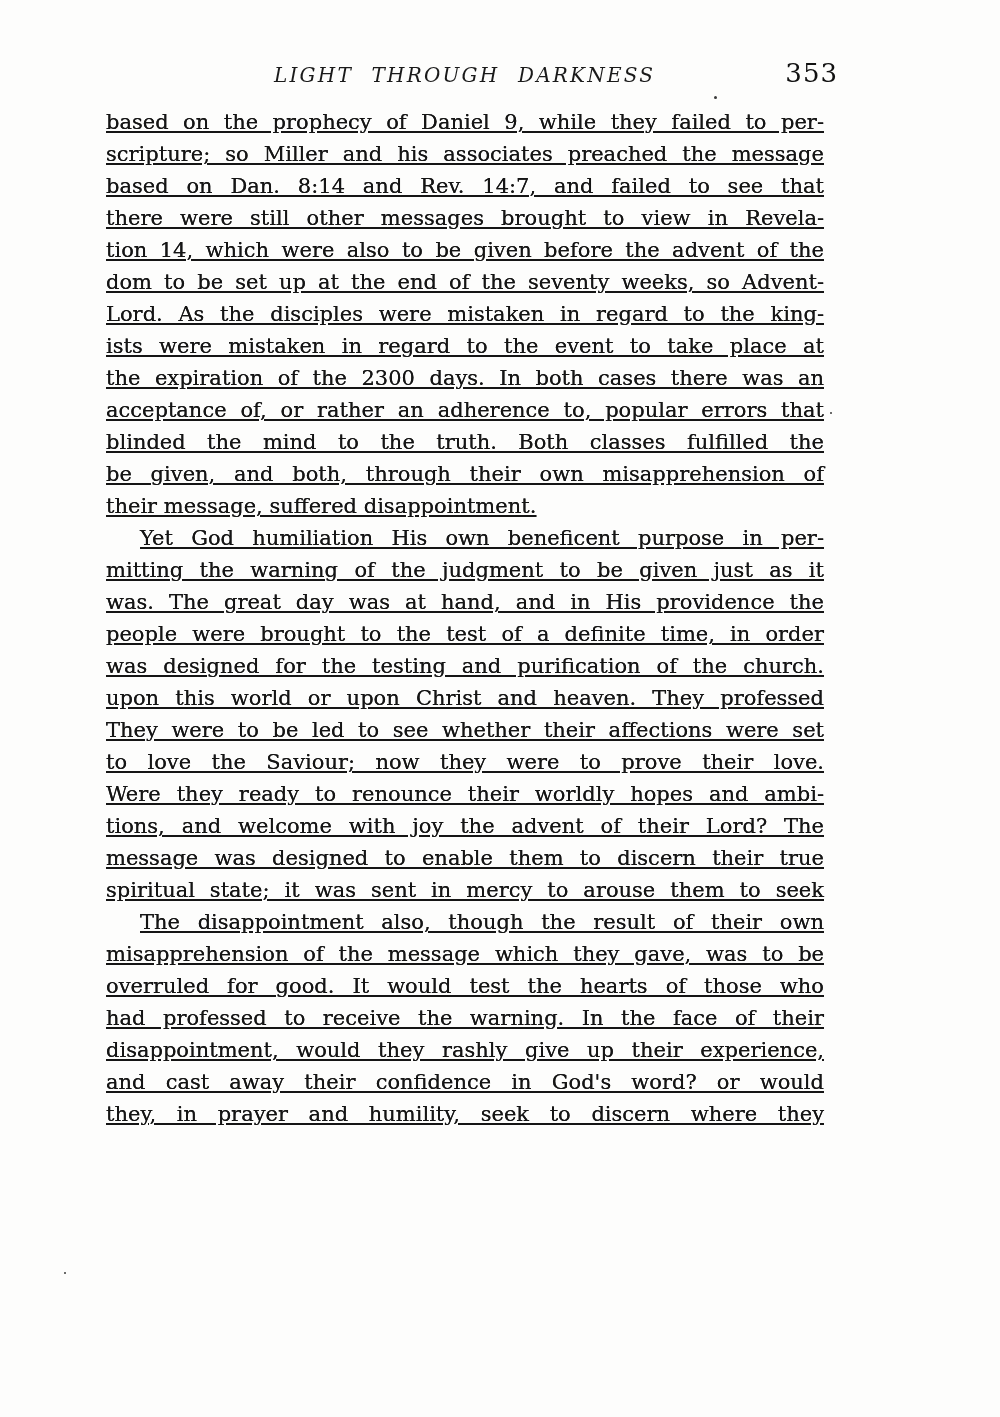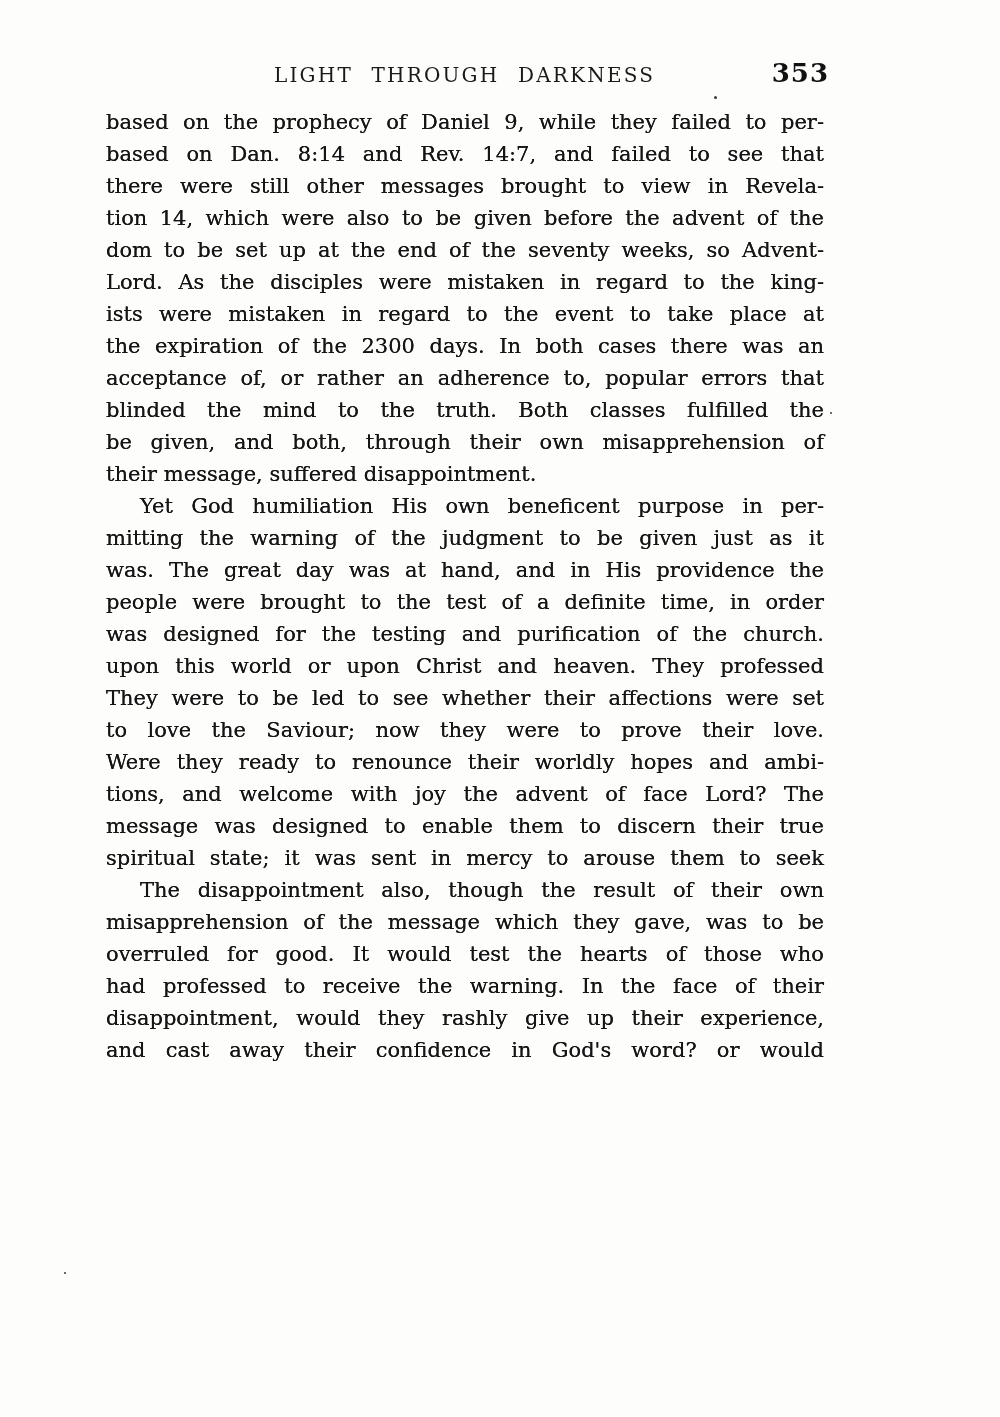--- a/index.html
+++ b/index.html
@@ -9,46 +9,47 @@
     height: 1417px;
     background: #fdfdfc;
     color: #161616;
     font-family: "DejaVu Serif", serif;
     overflow: hidden;
   }
   .header-title {
     position: absolute;
     left: 274px;
     top: 63px;
+    font-style: italic;
     font-size: 20px;
     letter-spacing: 2.2px;
     word-spacing: 10px;
     white-space: nowrap;
     color: #1a1a1a;
   }
   .folio {
     position: absolute;
     top: 58px;
-    right: 171px;
+    right: 162px;
     font-size: 26px;
-    font-weight: 700;
+    font-weight: 400;
     letter-spacing: 1px;
     color: #111;
   }
   .page-body {
     position: absolute;
     left: 106px;
     top: 106px;
     width: 718px;
     font-size: 21px;
     line-height: 32px;
     color: #151515;
     text-shadow: 0 0 0.4px #222;
   }
-  .paragraph { margin: 0; }
+  .paragraph { margin: 0; text-decoration: underline; }
   .line {
     text-align: justify;
     text-align-last: justify;
   }
   .line.last { text-align-last: left; }
   .line.indent { text-indent: 34px; }
   .speck {
     position: absolute;
     background: #3a3a3a;
     border-radius: 50%;
@@ -61,20 +62,21 @@
 
 <div class="page">
   <div class="running-header">
     <div class="header-title">LIGHT THROUGH DARKNESS</div>
     <div class="folio">353</div>
   </div>
 
   <div class="page-body">
       <div class="paragraph">
         <div class="line">based on the prophecy of Daniel 9, while they failed to per-</div>
+        <div class="line">scripture; so Miller and his associates preached the message</div>
         <div class="line">based on Dan. 8:14 and Rev. 14:7, and failed to see that</div>
         <div class="line">there were still other messages brought to view in Revela-</div>
         <div class="line">tion 14, which were also to be given before the advent of the</div>
         <div class="line">dom to be set up at the end of the seventy weeks, so Advent-</div>
         <div class="line">Lord. As the disciples were mistaken in regard to the king-</div>
         <div class="line">ists were mistaken in regard to the event to take place at</div>
         <div class="line">the expiration of the 2300 days. In both cases there was an</div>
         <div class="line">acceptance of, or rather an adherence to, popular errors that</div>
         <div class="line">blinded the mind to the truth. Both classes fulfilled the</div>
         <div class="line">be given, and both, through their own misapprehension of</div>
@@ -83,30 +85,31 @@
       <div class="paragraph">
         <div class="line indent">Yet God humiliation His own beneficent purpose in per-</div>
         <div class="line">mitting the warning of the judgment to be given just as it</div>
         <div class="line">was. The great day was at hand, and in His providence the</div>
         <div class="line">people were brought to the test of a definite time, in order</div>
         <div class="line">was designed for the testing and purification of the church.</div>
         <div class="line">upon this world or upon Christ and heaven. They professed</div>
         <div class="line">They were to be led to see whether their affections were set</div>
         <div class="line">to love the Saviour; now they were to prove their love.</div>
         <div class="line">Were they ready to renounce their worldly hopes and ambi-</div>
-        <div class="line">tions, and welcome with joy the advent of face Lord? The</div>
+        <div class="line">tions, and welcome with joy the advent of their Lord? The</div>
         <div class="line">message was designed to enable them to discern their true</div>
         <div class="line">spiritual state; it was sent in mercy to arouse them to seek</div>
       </div>
       <div class="paragraph">
         <div class="line indent">The disappointment also, though the result of their own</div>
         <div class="line">misapprehension of the message which they gave, was to be</div>
         <div class="line">overruled for good. It would test the hearts of those who</div>
         <div class="line">had professed to receive the warning. In the face of their</div>
         <div class="line">disappointment, would they rashly give up their experience,</div>
         <div class="line">and cast away their confidence in God's word? or would</div>
+        <div class="line">they, in prayer and humility, seek to discern where they</div>
       </div>
     </div>
 
   <div class="speck" style="left:714px; top:96px;"></div>
   <div class="speck" style="left:830px; top:412px; width:2px; height:2px;"></div>
   <div class="speck" style="left:64px; top:1272px; width:2px; height:2px;"></div>
 </div>
 
 </body></html>

